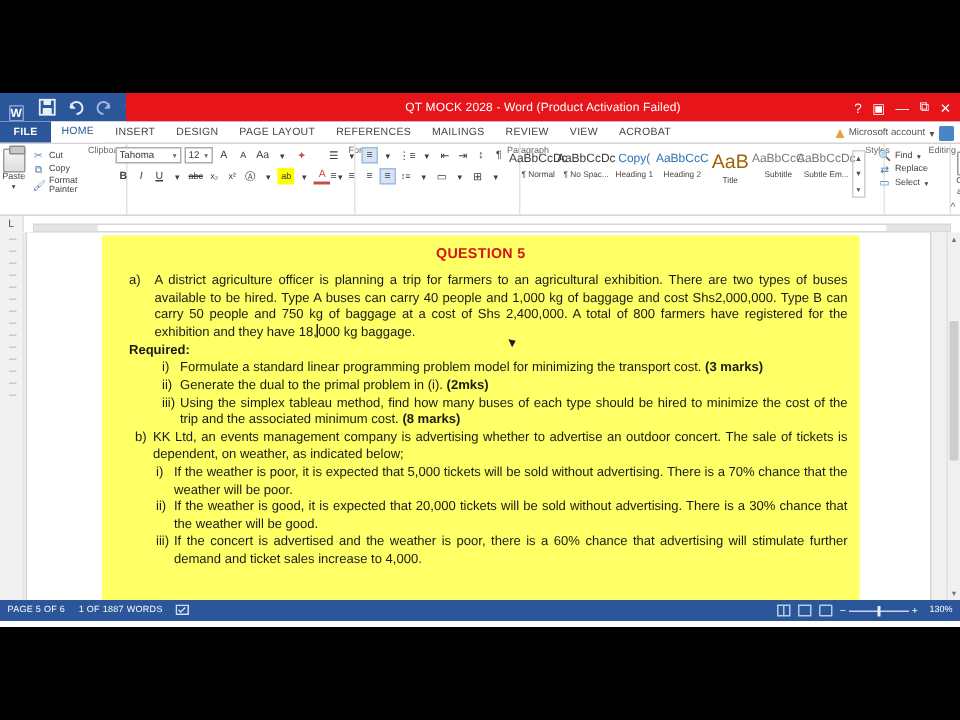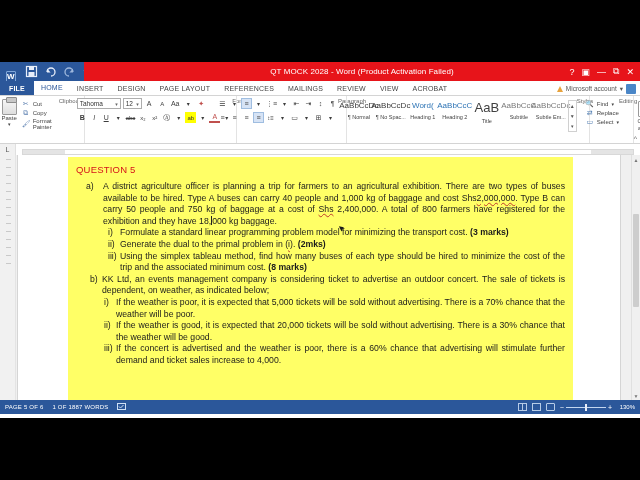--- a/index.html
+++ b/index.html
@@ -115,21 +115,21 @@
   .pg-row + .pg-row { margin-top: 3px; }
 
   
   .styles-strip { display: flex; align-items: stretch; gap: 0; }
   .style-item {
     width: 32px; display: flex; flex-direction: column; align-items: center;
     justify-content: flex-start; padding-top: 3px;
   }
   .style-prev { font-size: 8px; color: #3a3a3a; line-height: 10px; white-space: nowrap; }
   .style-prev.blue { color: #2e74b5; }
-  .style-prev.big { font-size: 13px; line-height: 14px; color: #404040; }
+  .style-prev.big { font-size: 13px; line-height: 14px; color: #a16207; }
   .style-prev.grey { color: #7a7a7a; }
   .style-name { font-size: 5.5px; color: #444; margin-top: 3px; white-space: nowrap; }
   .style-scroll {
     width: 9px; display: flex; flex-direction: column; justify-content: space-between;
     border: 1px solid #d0d0d0; margin: 2px 0 0 1px; height: 32px;
   }
   .style-scroll div {
     flex: 1; font-size: 5px; color: #555; display: flex; align-items: center; justify-content: center;
   }
 
@@ -189,33 +189,33 @@
   .hl {
     position: absolute; left: 50px; top: 2px; width: 505px; bottom: -10px;
     background: #ffff66;
   }
   .doc-inner {
     position: absolute; left: 50px; top: 2px; width: 505px; bottom: 0;
     padding: 5px 8px 0 8px; color: #1b1b1b;
     font-family: "Liberation Sans", sans-serif;
   }
   .q-title {
-    color: #d4141a; font-weight: normal; font-size: 9.5px;
+    text-align: center; color: #d4141a; font-weight: bold; font-size: 9.5px;
     letter-spacing: .2px; margin: 2px 0 6px 0;
   }
   .blk { display: flex; font-size: 8.7px; line-height: 11.6px; }
   .blk .mk { width: 17px; flex: 0 0 17px; text-align: left; }
   .blk .mk.narrow { width: 12px; flex: 0 0 12px; }
   .blk .bd { flex: 1; text-align: justify; }
   .lvl1 { padding-left: 10px; }
   .lvl2 { padding-left: 32px; }
   .lvl2b { padding-left: 28px; }
   .b { font-weight: bold; }
   .u { text-decoration: underline; }
-  .sq { text-decoration: underline; text-decoration-style: wavy; text-decoration-color: #c0392b; }
+  .sq { text-decoration-style: wavy; text-decoration-color: #c0392b; }
   .req { font-weight: bold; padding-left: 10px; font-size: 8.7px; line-height: 12px; }
   .caret {
     display: inline-block; width: 1px; height: 9px; background: #222;
     vertical-align: -1px;
   }
   .mousecur {
     position: absolute; left: 272px; top: 68px; width: 0; height: 0;
     border-left: 4px solid #1b1b1b; border-top: 3px solid transparent;
     border-bottom: 3px solid transparent; transform: rotate(-25deg);
   }
@@ -424,21 +424,21 @@
         <div class="styles-strip">
           <div class="style-item">
             <span class="style-prev">AaBbCcDc</span>
             <span class="style-name">¶ Normal</span>
           </div>
           <div class="style-item">
             <span class="style-prev">AaBbCcDc</span>
             <span class="style-name">¶ No Spac...</span>
           </div>
           <div class="style-item">
-            <span class="style-prev blue">Word(</span>
+            <span class="style-prev blue">Copy(</span>
             <span class="style-name">Heading 1</span>
           </div>
           <div class="style-item">
             <span class="style-prev blue">AaBbCcC</span>
             <span class="style-name">Heading 2</span>
           </div>
           <div class="style-item">
             <span class="style-prev big">AaB</span>
             <span class="style-name">Title</span>
           </div>
@@ -528,39 +528,40 @@
       <div class="hl"></div>
 
       <div class="doc-inner">
         <div class="q-title">QUESTION 5</div>
 
         <div class="blk lvl1">
           <span class="mk">a)</span>
           <span class="bd">A district agriculture officer is planning a trip for farmers to an agricultural exhibition. There are two types of buses available to be hired. Type A buses can carry 40 people and 1,000 kg of baggage and cost Shs<span class="sq">2,000,000</span>. Type B can carry 50 people and 750 kg of baggage at a cost of <span class="sq">Shs</span> 2,400,000. A total of 800 farmers have registered for the exhibition and they have 18,<span class="caret"></span>000 kg baggage.</span>
         </div>
 
+        <div class="req">Required:</div>
 
         <div class="blk lvl2">
           <span class="mk narrow">i)</span>
           <span class="bd">Formulate a standard linear programming problem model for minimizing the transport cost. <span class="b">(3 marks)</span></span>
         </div>
 
         <div class="blk lvl2">
           <span class="mk narrow">ii)</span>
           <span class="bd">Generate the dual to the primal problem in (<span class="sq">i</span>). <span class="b">(2mks)</span></span>
         </div>
 
         <div class="blk lvl2">
           <span class="mk narrow">iii)</span>
           <span class="bd">Using the simplex tableau method, find how many buses of each type should be hired to minimize the cost of the trip and the associated minimum cost. <span class="b">(8 marks)</span></span>
         </div>
 
         <div class="blk lvl1" style="padding-left:14px">
           <span class="mk narrow">b)</span>
-          <span class="bd">KK Ltd, an events management company is considering ticket to advertise an outdoor concert. The sale of tickets is dependent, on weather, as indicated below;</span>
+          <span class="bd">KK Ltd, an events management company is advertising whether to advertise an outdoor concert. The sale of tickets is dependent, on weather, as indicated below;</span>
         </div>
 
         <div class="blk lvl2b">
           <span class="mk narrow">i)</span>
           <span class="bd">If the weather is poor, it is expected that 5,000 tickets will be sold without advertising. There is a 70% chance that the weather will be poor.</span>
         </div>
 
         <div class="blk lvl2b">
           <span class="mk narrow">ii)</span>
           <span class="bd">If the weather is good, it is expected that 20,000 tickets will be sold without advertising. There is a 30% chance that the weather will be good.</span>

